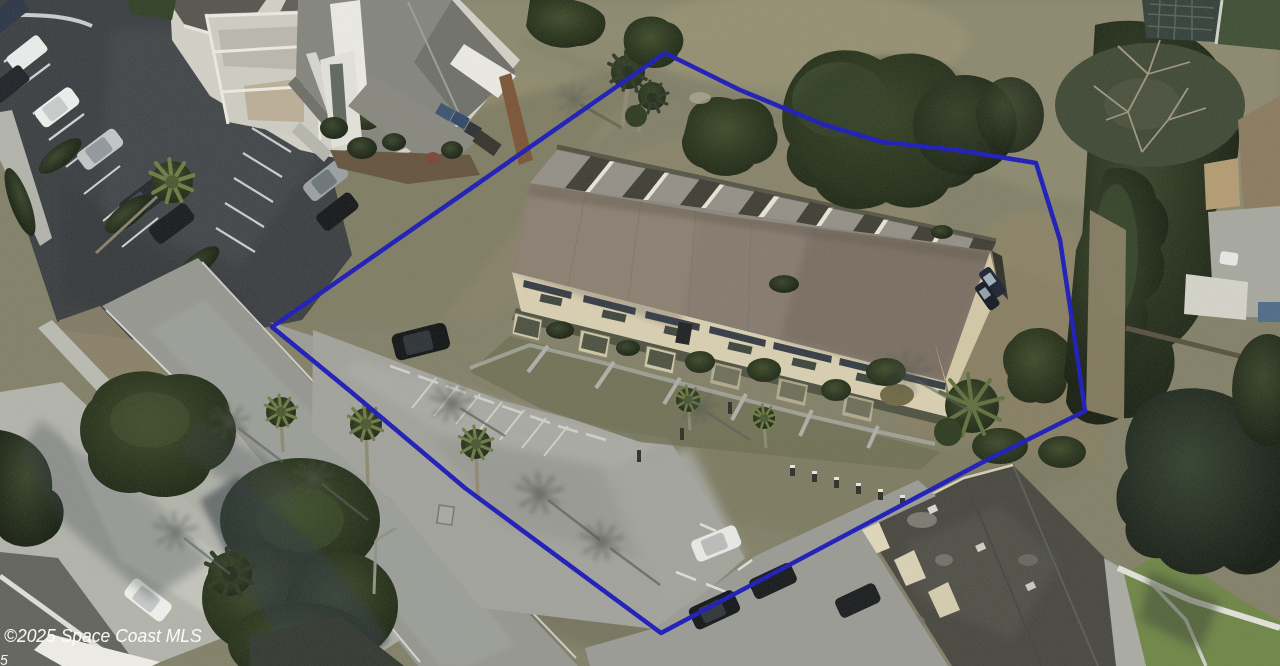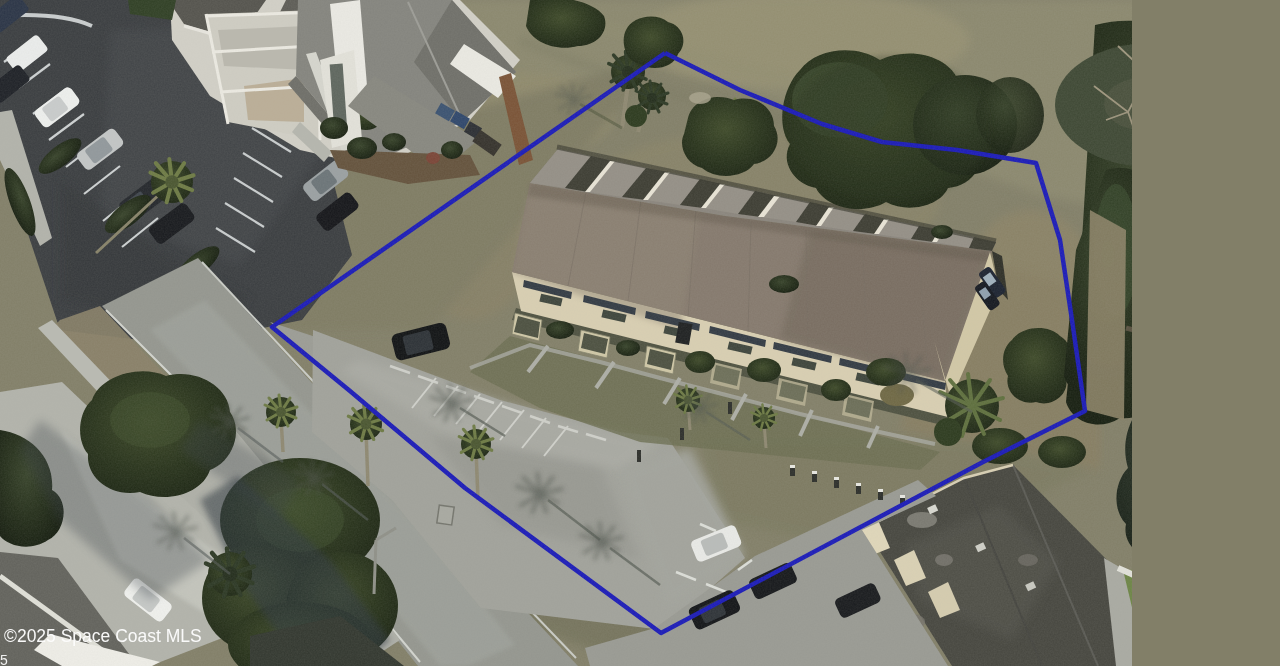--- a/index.html
+++ b/index.html
@@ -1,16 +1,16 @@
 <!DOCTYPE html>
 <html><head>
 <meta charset="utf-8">
 <style>
 html,body{margin:0;padding:0;background:#827f68;}
-#wrap{position:relative;width:1132px;height:666px;overflow:hidden;font-family:"Liberation Sans",sans-serif;}
+#wrap{position:relative;width:1280px;height:666px;overflow:hidden;font-family:"Liberation Sans",sans-serif;font-style:italic;}
 svg{display:block;filter:blur(0.55px);}
 </style>
 </head>
 <body>
 <div id="wrap">
 <svg width="1280" height="666" viewBox="0 0 1280 666" xmlns="http://www.w3.org/2000/svg">
 <defs>
 <radialGradient id="treeg" cx="42%" cy="38%" r="65%">
 <stop offset="0%" stop-color="#37432a"></stop>
           <stop offset="55%" stop-color="#242e1a"></stop>

